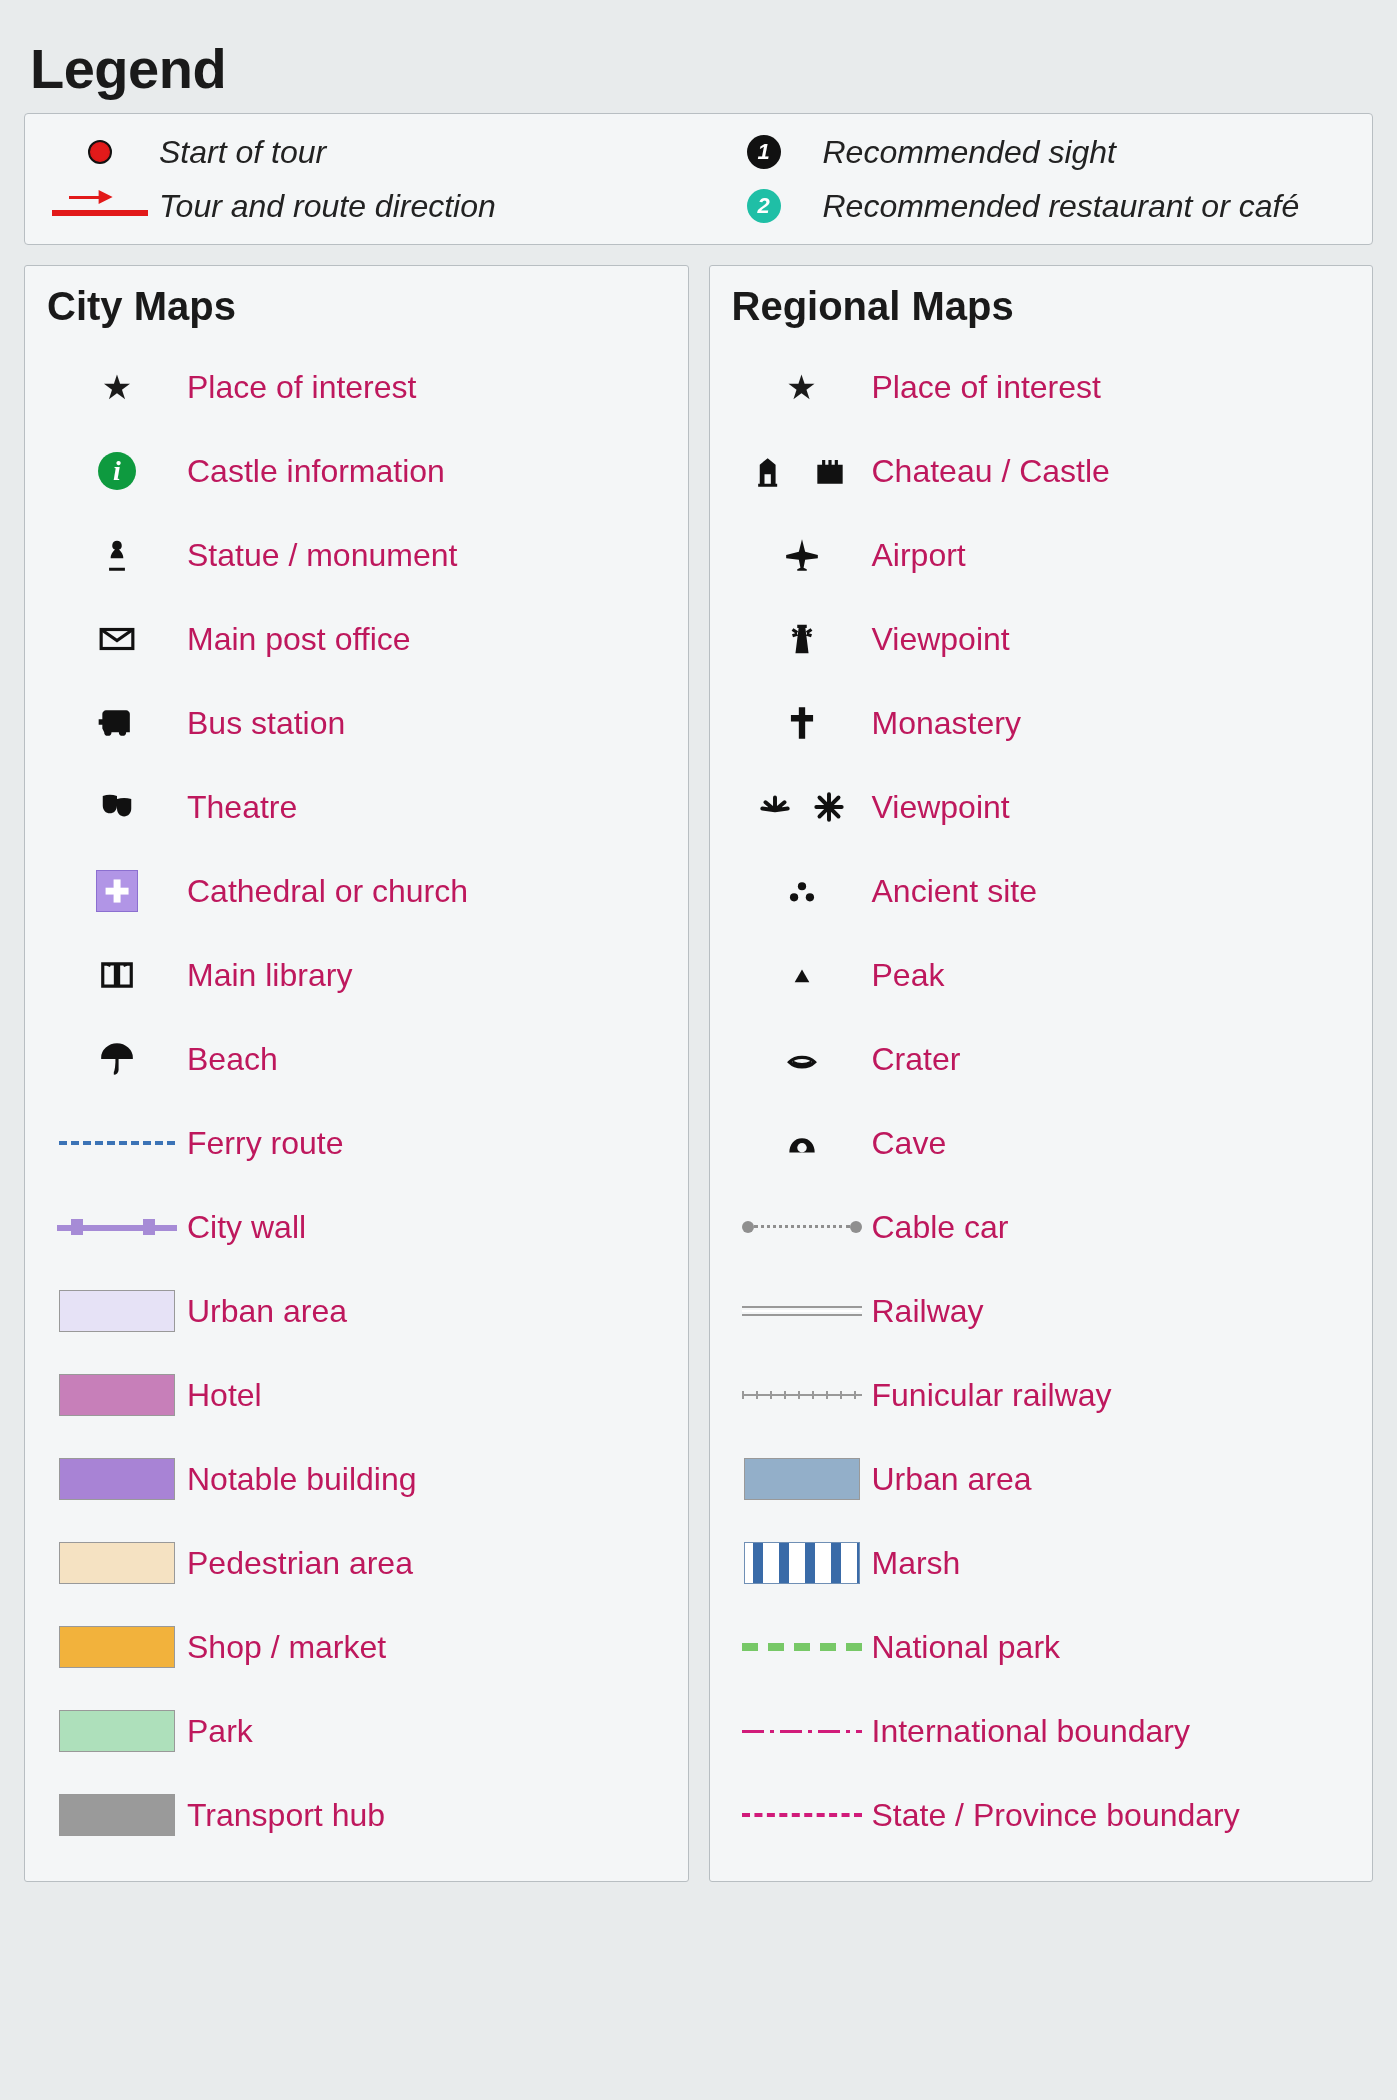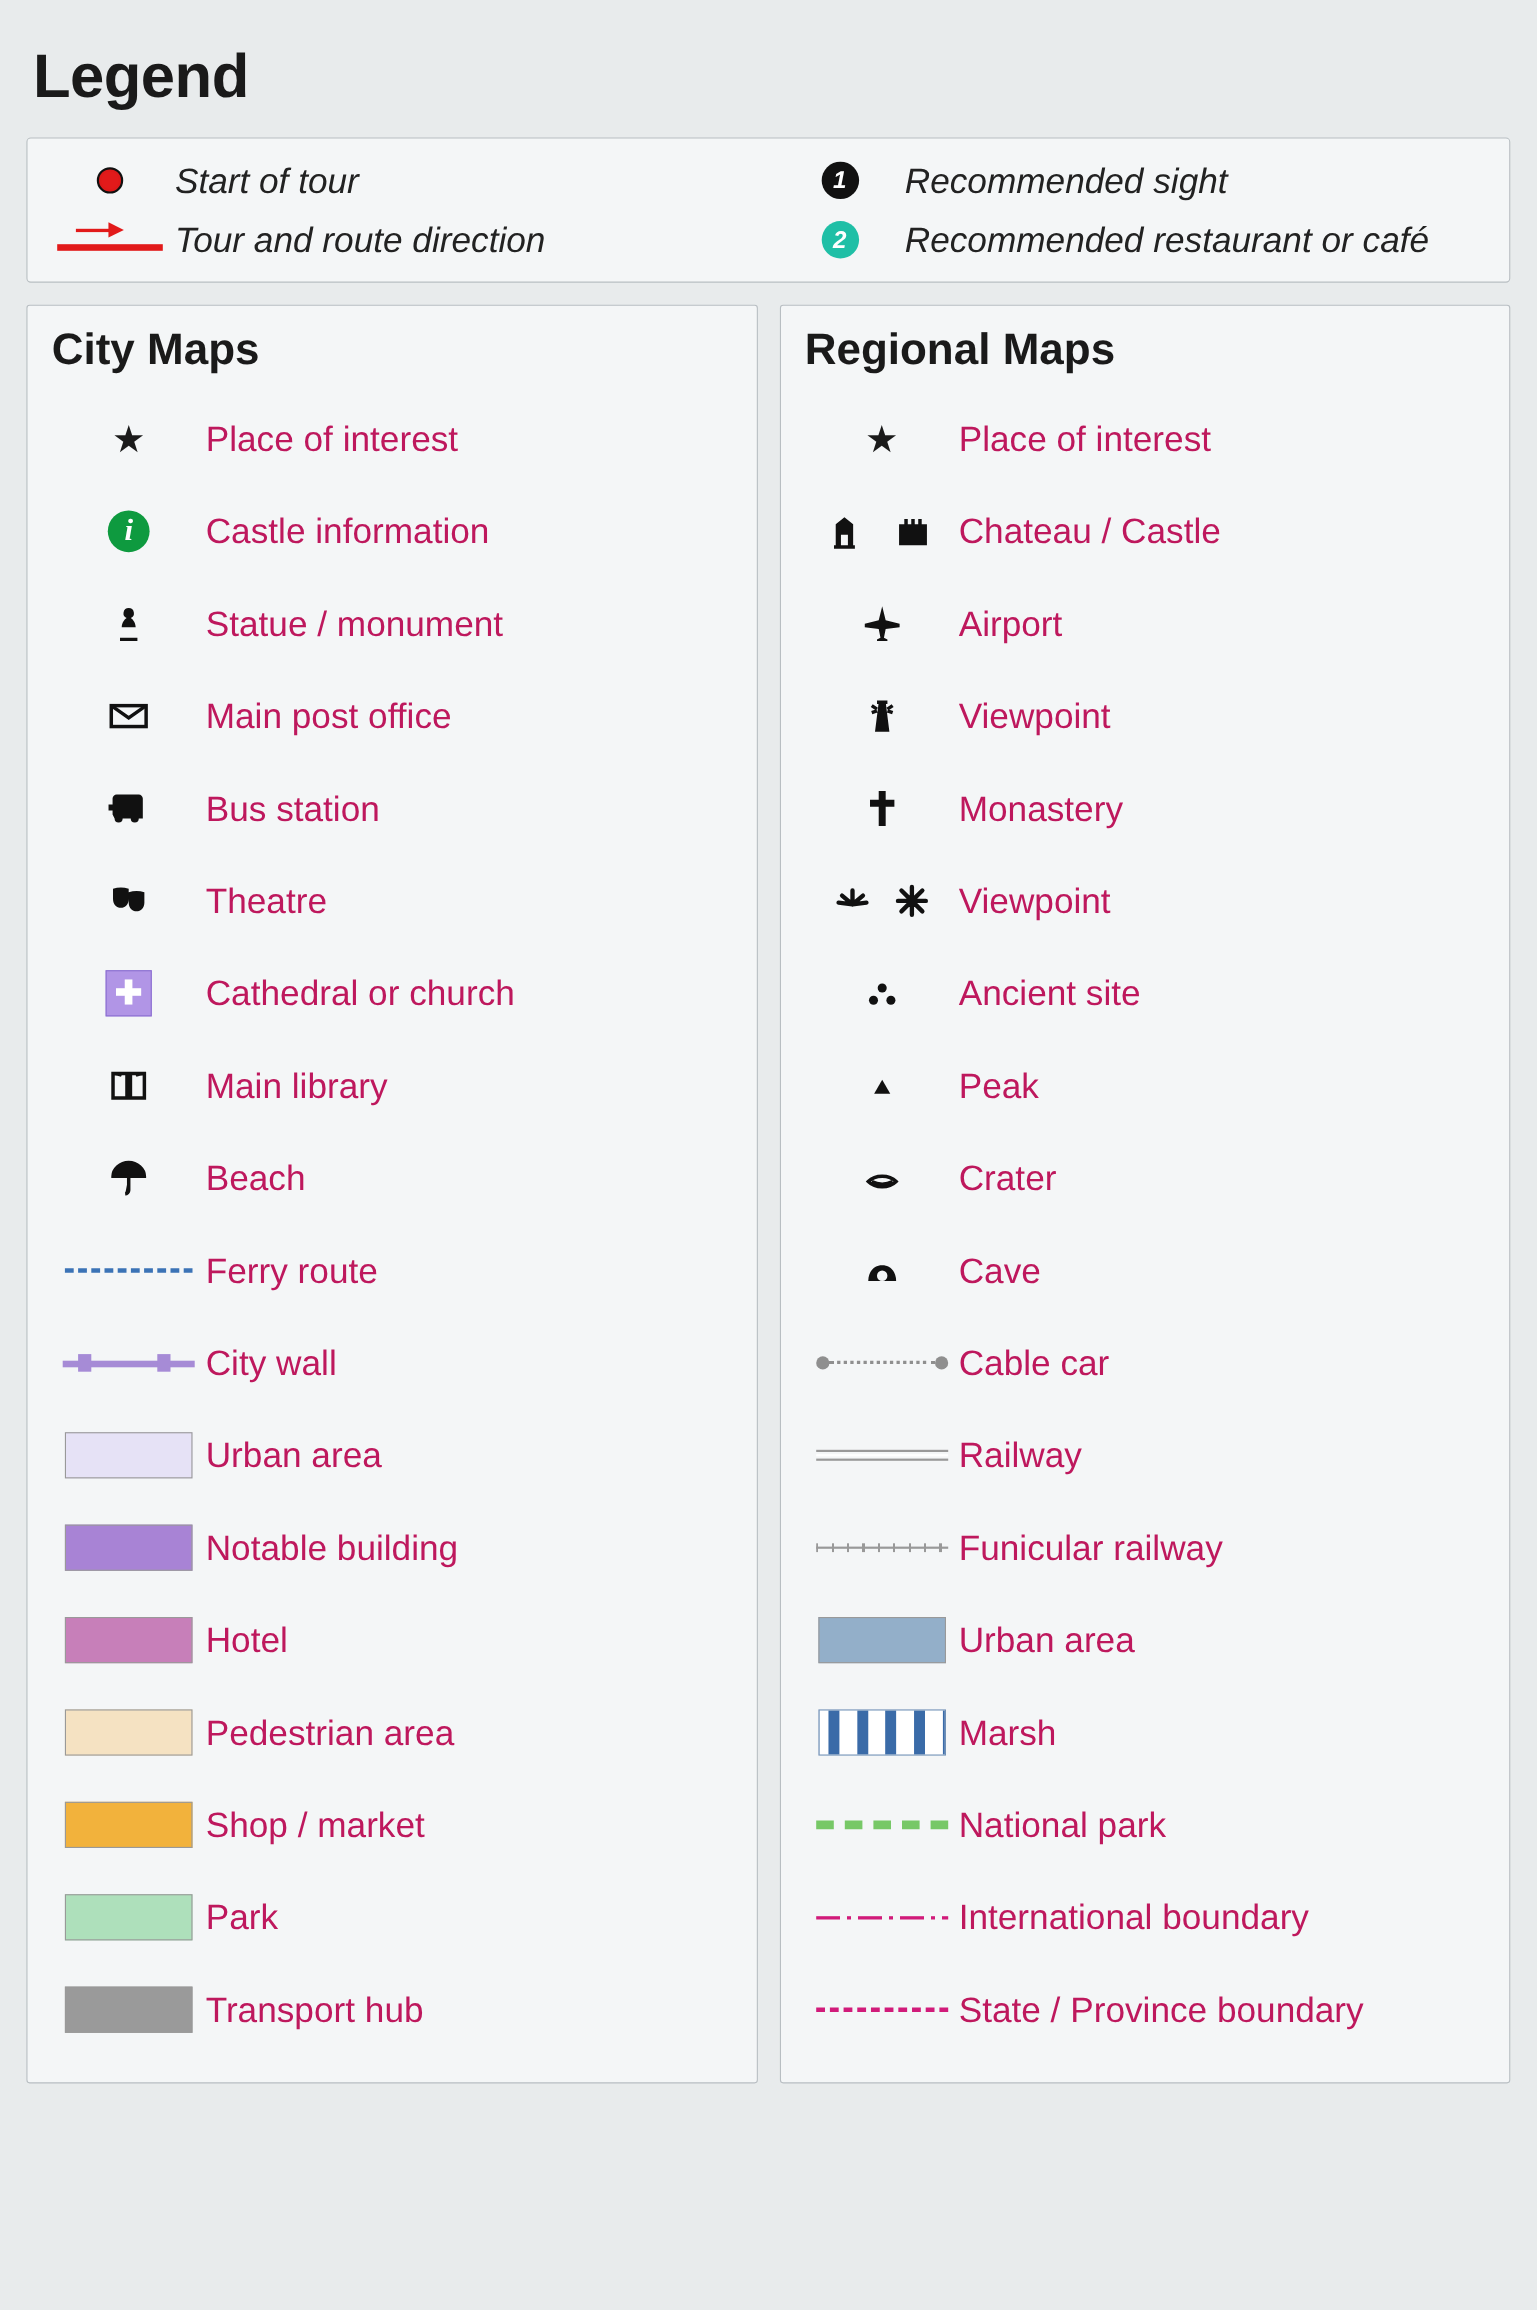--- a/index.html
+++ b/index.html
@@ -7,21 +7,21 @@
     margin: 0;
     background: #e8ebec;
     font-family: Arial, Helvetica, sans-serif;
     color: #1a1a1a;
     width: 1397px;
     padding: 24px;
   }
   h1.legend-title {
     font-size: 56px;
     font-weight: 700;
-    margin: 12px 0 24px 6px;
+    margin: 12px 0 12px 6px;
     letter-spacing: -0.5px;
   }
   .top-box {
     background: #f4f6f7;
     border: 1px solid #b8bec2;
     border-radius: 4px;
     padding: 18px 20px 18px 20px;
     display: grid;
     grid-template-columns: 1fr 1fr;
     column-gap: 20px;
@@ -251,29 +251,29 @@
           <div class="item-label">City wall</div>
         </div>
         <div class="item-row">
           <div class="item-icon">
             <div class="swatch" style="background:#e6e2f6"></div>
           </div>
           <div class="item-label">Urban area</div>
         </div>
         <div class="item-row">
           <div class="item-icon">
+            <div class="swatch" style="background:#c77fb9"></div>
+          </div>
+          <div class="item-label">Hotel</div>
+        </div>
+        <div class="item-row">
+          <div class="item-icon">
             <div class="swatch" style="background:#a883d5"></div>
           </div>
           <div class="item-label">Notable building</div>
-        </div>
-        <div class="item-row">
-          <div class="item-icon">
-            <div class="swatch" style="background:#c77fb9"></div>
-          </div>
-          <div class="item-label">Hotel</div>
         </div>
         <div class="item-row">
           <div class="item-icon">
             <div class="swatch" style="background:#f5e2c2"></div>
           </div>
           <div class="item-label">Pedestrian area</div>
         </div>
         <div class="item-row">
           <div class="item-icon">
             <div class="swatch" style="background:#f2b23c"></div>

